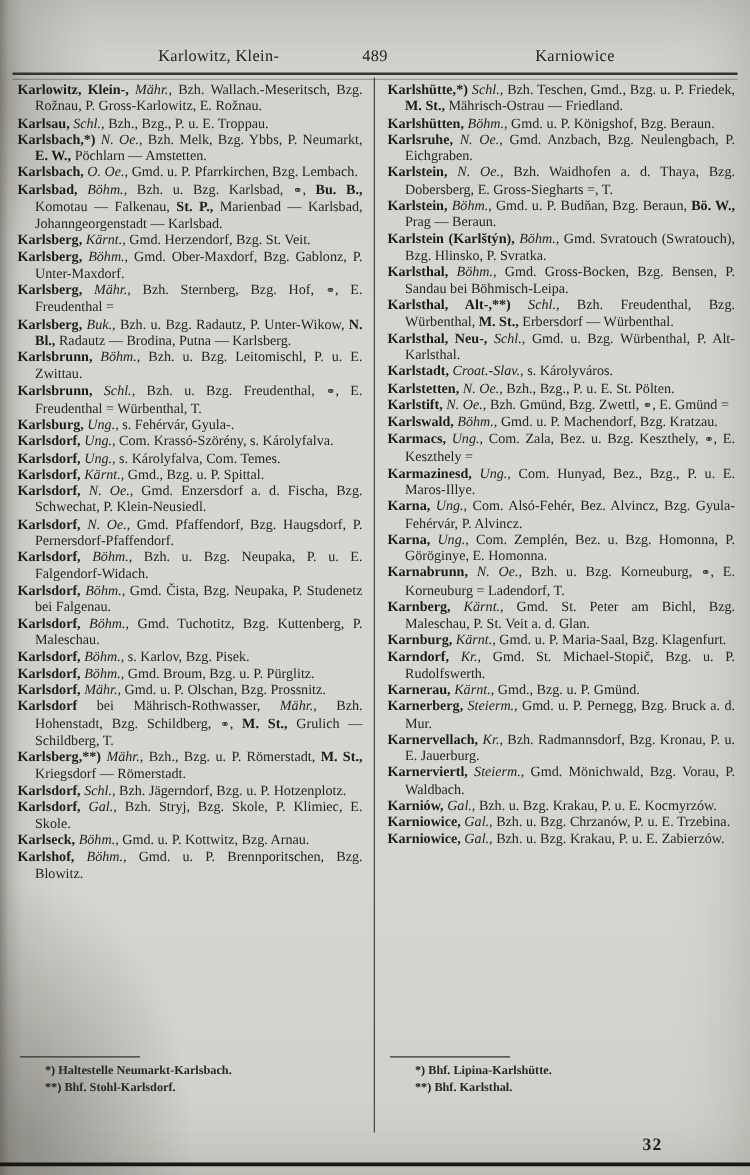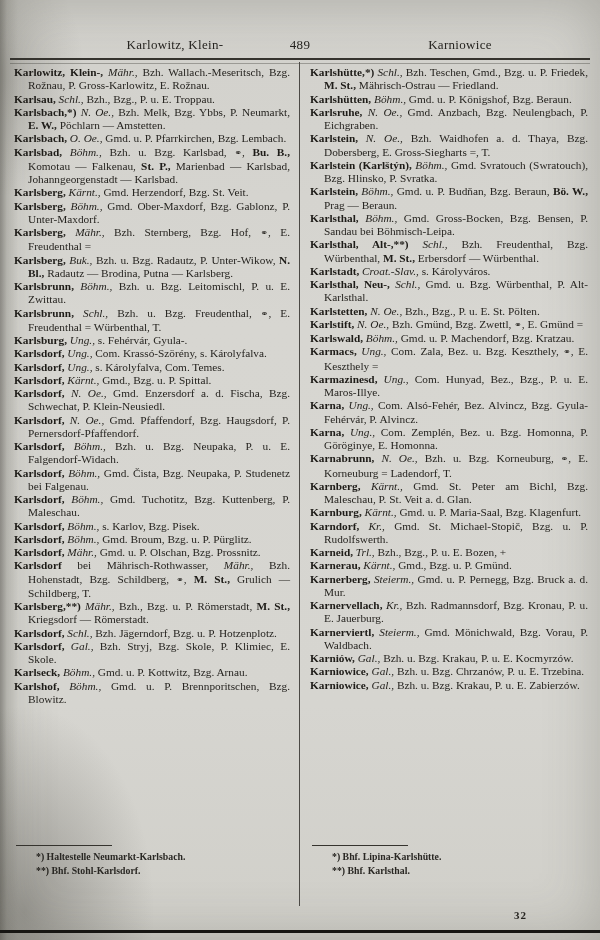--- a/index.html
+++ b/index.html
@@ -37,21 +37,21 @@
     font-size:11.3px;line-height:13.25px;text-align:justify;
   }
   .seg-b{font-weight:bold;color:#1e1c18;}
   .seg-i{font-style:italic;}
   .seg-y{font-family:"DejaVu Sans",sans-serif;font-size:9px;}
   .fn-rule{margin-top:auto;width:96px;border-top:1.5px solid #35332e;margin-bottom:5px;margin-left:2px;}
   .footnote{
     margin:0 0 1px 22px;font-size:9.8px;line-height:12.5px;font-weight:bold;color:#2a2824;
     padding-left:10px;text-indent:-10px;
   }
-  .signature{position:absolute;top:909px;left:514px;font-size:11px;font-weight:bold;letter-spacing:1px;}
+  .signature{position:absolute;top:909px;left:514px;font-size:14px;font-weight:bold;letter-spacing:1px;}
   .bottom-line{position:absolute;top:930px;left:0;width:600px;height:3px;background:#171613;}
 </style>
 </head>
 <body>
 
 <div class="page">
 
   <div class="header">
     <span class="hk hk-left">Karlowitz, Klein-</span>
     <span class="hk hk-num">489</span>
@@ -99,38 +99,37 @@
           <p class="footnote"><span class="seg-b">*)</span><span class="seg-n"> Haltestelle Neumarkt-Karlsbach.</span></p>
           <p class="footnote"><span class="seg-b">**)</span><span class="seg-n"> Bhf. Stohl-Karlsdorf.</span></p>
         </div>
     </div>
     <div class="col col-right">
       <div>
           <p class="entry"><span class="seg-b">Karlshütte,*)</span><span class="seg-i"> Schl.,</span><span class="seg-n"> Bzh. Teschen, Gmd., Bzg. u. P. Friedek, </span><span class="seg-b">M. St.,</span><span class="seg-n"> Mährisch-Ostrau — Friedland.</span></p>
           <p class="entry"><span class="seg-b">Karlshütten,</span><span class="seg-i"> Böhm.,</span><span class="seg-n"> Gmd. u. P. Königshof, Bzg. Beraun.</span></p>
           <p class="entry"><span class="seg-b">Karlsruhe,</span><span class="seg-i"> N. Oe.,</span><span class="seg-n"> Gmd. Anzbach, Bzg. Neulengbach, P. Eichgraben.</span></p>
           <p class="entry"><span class="seg-b">Karlstein,</span><span class="seg-i"> N. Oe.,</span><span class="seg-n"> Bzh. Waidhofen a. d. Thaya, Bzg. Dobersberg, E. Gross-Siegharts =, T.</span></p>
+          <p class="entry"><span class="seg-b">Karlstein,</span><span class="seg-i"> Böhm.,</span><span class="seg-n"> Gmd. u. P. Budňan, Bzg. Beraun, </span><span class="seg-b">Bö. W.,</span><span class="seg-n"> Prag — Beraun.</span></p>
           <p class="entry"><span class="seg-b">Karlstein (Karlštýn),</span><span class="seg-i"> Böhm.,</span><span class="seg-n"> Gmd. Svratouch (Swratouch), Bzg. Hlinsko, P. Svratka.</span></p>
-          <p class="entry"><span class="seg-b">Karlstein,</span><span class="seg-i"> Böhm.,</span><span class="seg-n"> Gmd. u. P. Budňan, Bzg. Beraun, </span><span class="seg-b">Bö. W.,</span><span class="seg-n"> Prag — Beraun.</span></p>
           <p class="entry"><span class="seg-b">Karlsthal,</span><span class="seg-i"> Böhm.,</span><span class="seg-n"> Gmd. Gross-Bocken, Bzg. Bensen, P. Sandau bei Böhmisch-Leipa.</span></p>
           <p class="entry"><span class="seg-b">Karlsthal, Alt-,**)</span><span class="seg-i"> Schl.,</span><span class="seg-n"> Bzh. Freudenthal, Bzg. Würbenthal, </span><span class="seg-b">M. St.,</span><span class="seg-n"> Erbersdorf — Würbenthal.</span></p>
+          <p class="entry"><span class="seg-b">Karlsthal, Neu-,</span><span class="seg-i"> Schl.,</span><span class="seg-n"> Gmd. u. Bzg. Würbenthal, P. Alt-Karlsthal.</span></p>
           <p class="entry"><span class="seg-b">Karlstadt,</span><span class="seg-i"> Croat.-Slav.,</span><span class="seg-n"> s. Károlyváros.</span></p>
-          <p class="entry"><span class="seg-b">Karlsthal, Neu-,</span><span class="seg-i"> Schl.,</span><span class="seg-n"> Gmd. u. Bzg. Würbenthal, P. Alt-Karlsthal.</span></p>
           <p class="entry"><span class="seg-b">Karlstetten,</span><span class="seg-i"> N. Oe.,</span><span class="seg-n"> Bzh., Bzg., P. u. E. St. Pölten.</span></p>
           <p class="entry"><span class="seg-b">Karlstift,</span><span class="seg-i"> N. Oe.,</span><span class="seg-n"> Bzh. Gmünd, Bzg. Zwettl, </span><span class="seg-y">⚭</span><span class="seg-n">, E. Gmünd =</span></p>
           <p class="entry"><span class="seg-b">Karlswald,</span><span class="seg-i"> Böhm.,</span><span class="seg-n"> Gmd. u. P. Machendorf, Bzg. Kratzau.</span></p>
           <p class="entry"><span class="seg-b">Karmacs,</span><span class="seg-i"> Ung.,</span><span class="seg-n"> Com. Zala, Bez. u. Bzg. Keszthely, </span><span class="seg-y">⚭</span><span class="seg-n">, E. Keszthely =</span></p>
           <p class="entry"><span class="seg-b">Karmazinesd,</span><span class="seg-i"> Ung.,</span><span class="seg-n"> Com. Hunyad, Bez., Bzg., P. u. E. Maros-Illye.</span></p>
           <p class="entry"><span class="seg-b">Karna,</span><span class="seg-i"> Ung.,</span><span class="seg-n"> Com. Alsó-Fehér, Bez. Alvincz, Bzg. Gyula-Fehérvár, P. Alvincz.</span></p>
           <p class="entry"><span class="seg-b">Karna,</span><span class="seg-i"> Ung.,</span><span class="seg-n"> Com. Zemplén, Bez. u. Bzg. Homonna, P. Göröginye, E. Homonna.</span></p>
           <p class="entry"><span class="seg-b">Karnabrunn,</span><span class="seg-i"> N. Oe.,</span><span class="seg-n"> Bzh. u. Bzg. Korneuburg, </span><span class="seg-y">⚭</span><span class="seg-n">, E. Korneuburg = Ladendorf, T.</span></p>
           <p class="entry"><span class="seg-b">Karnberg,</span><span class="seg-i"> Kärnt.,</span><span class="seg-n"> Gmd. St. Peter am Bichl, Bzg. Maleschau, P. St. Veit a. d. Glan.</span></p>
           <p class="entry"><span class="seg-b">Karnburg,</span><span class="seg-i"> Kärnt.,</span><span class="seg-n"> Gmd. u. P. Maria-Saal, Bzg. Klagenfurt.</span></p>
           <p class="entry"><span class="seg-b">Karndorf,</span><span class="seg-i"> Kr.,</span><span class="seg-n"> Gmd. St. Michael-Stopič, Bzg. u. P. Rudolfswerth.</span></p>
-          <p class="entry"><span class="seg-b">Karneid,</span><span class="seg-i"> Trl.,</span><span class="seg-n"> Bzh., Bzg., P. u. E. Bozen, +</span></p>
           <p class="entry"><span class="seg-b">Karnerau,</span><span class="seg-i"> Kärnt.,</span><span class="seg-n"> Gmd., Bzg. u. P. Gmünd.</span></p>
           <p class="entry"><span class="seg-b">Karnerberg,</span><span class="seg-i"> Steierm.,</span><span class="seg-n"> Gmd. u. P. Pernegg, Bzg. Bruck a. d. Mur.</span></p>
           <p class="entry"><span class="seg-b">Karnervellach,</span><span class="seg-i"> Kr.,</span><span class="seg-n"> Bzh. Radmannsdorf, Bzg. Kronau, P. u. E. Jauerburg.</span></p>
           <p class="entry"><span class="seg-b">Karnerviertl,</span><span class="seg-i"> Steierm.,</span><span class="seg-n"> Gmd. Mönichwald, Bzg. Vorau, P. Waldbach.</span></p>
           <p class="entry"><span class="seg-b">Karniów,</span><span class="seg-i"> Gal.,</span><span class="seg-n"> Bzh. u. Bzg. Krakau, P. u. E. Kocmyrzów.</span></p>
           <p class="entry"><span class="seg-b">Karniowice,</span><span class="seg-i"> Gal.,</span><span class="seg-n"> Bzh. u. Bzg. Chrzanów, P. u. E. Trzebina.</span></p>
           <p class="entry"><span class="seg-b">Karniowice,</span><span class="seg-i"> Gal.,</span><span class="seg-n"> Bzh. u. Bzg. Krakau, P. u. E. Zabierzów.</span></p>
         </div>
       <div class="fn-rule"></div>
       <div>

